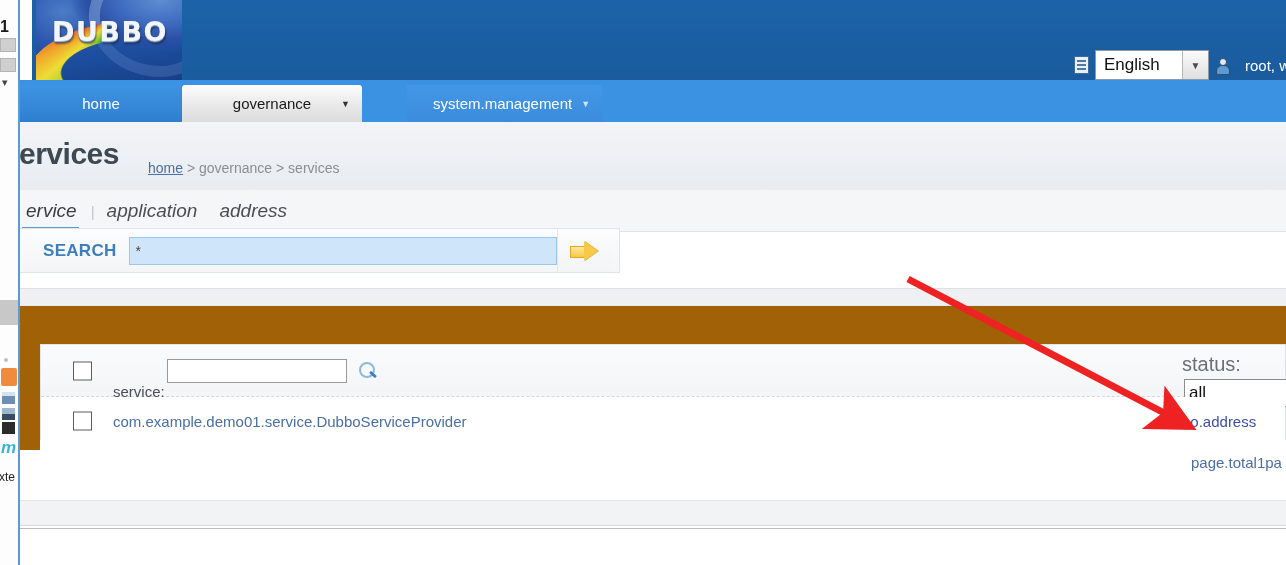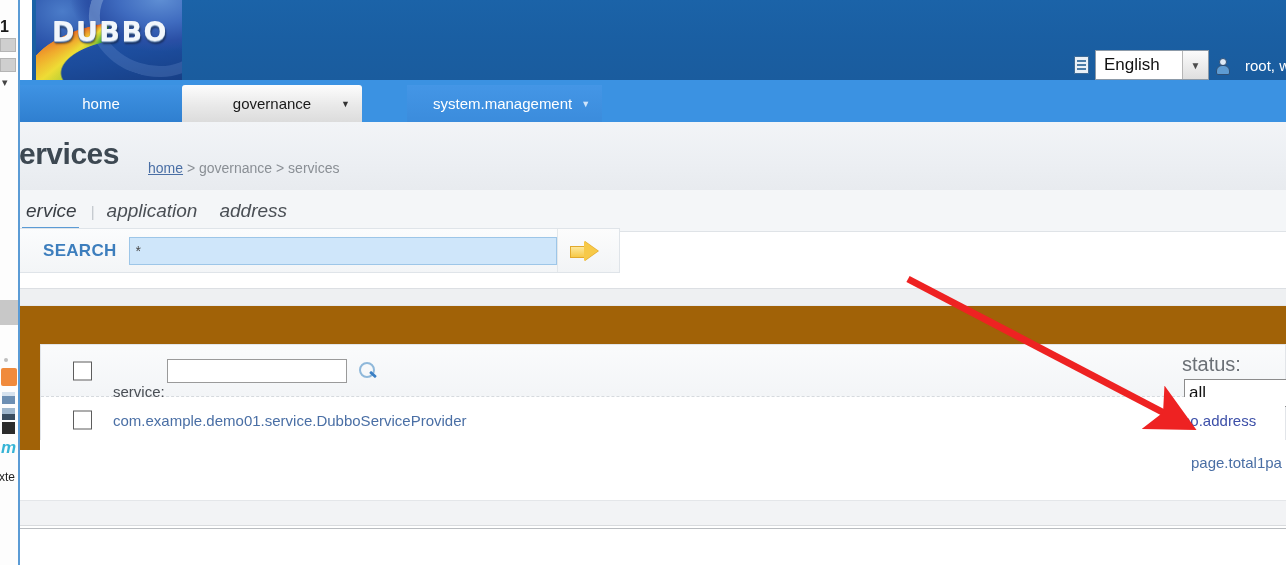--- a/index.html
+++ b/index.html
@@ -149,21 +149,21 @@
     border-top:10px solid transparent; border-bottom:10px solid transparent;
     border-left:14px solid #f7c948;
     filter: drop-shadow(1px 0 0 #e2a92c);
   }
 
   .grayband { position:absolute; left:0; top:166px; width:1266px; height:18px; background:#eef0f2; border-top:1px solid #dcdfe3; border-bottom:1px solid #e6e8eb; }
 
   
   .table-wrap { position:absolute; left:20px; top:222px; width:1246px; border:1px solid #e2e5e9; border-bottom:none; background:#fff; }
   .thead-row { position:relative; height:52px; background:linear-gradient(180deg,#fafbfc,#f3f5f7); border-bottom:1px dashed #d6dade; }
-  .trow { position:relative; height:48px; background:#fff; border-bottom:3px solid #701a75; }
+  .trow { position:relative; height:48px; background:#fff; border-bottom:1px solid #701a75; }
 
   .cb {
     position:absolute; left:32px; top:50%; transform:translateY(-50%);
     width:19px; height:19px; border:1px solid #5d5d5d; background:#fff; cursor:pointer;
   }
   .cell-label { position:absolute; left:72px; top:50%; transform:translateY(-50%); font-size:15px; color:#4a4f55;margin-top:20px; }
   .filter-input {
     position:absolute; left:126px; top:50%; transform:translateY(-50%);
     width:180px; height:24px; border:1px solid #9a9a9a; background:#fff; outline:none;
     font-size:13px; padding:0 4px; font-family:"Liberation Sans", sans-serif;

